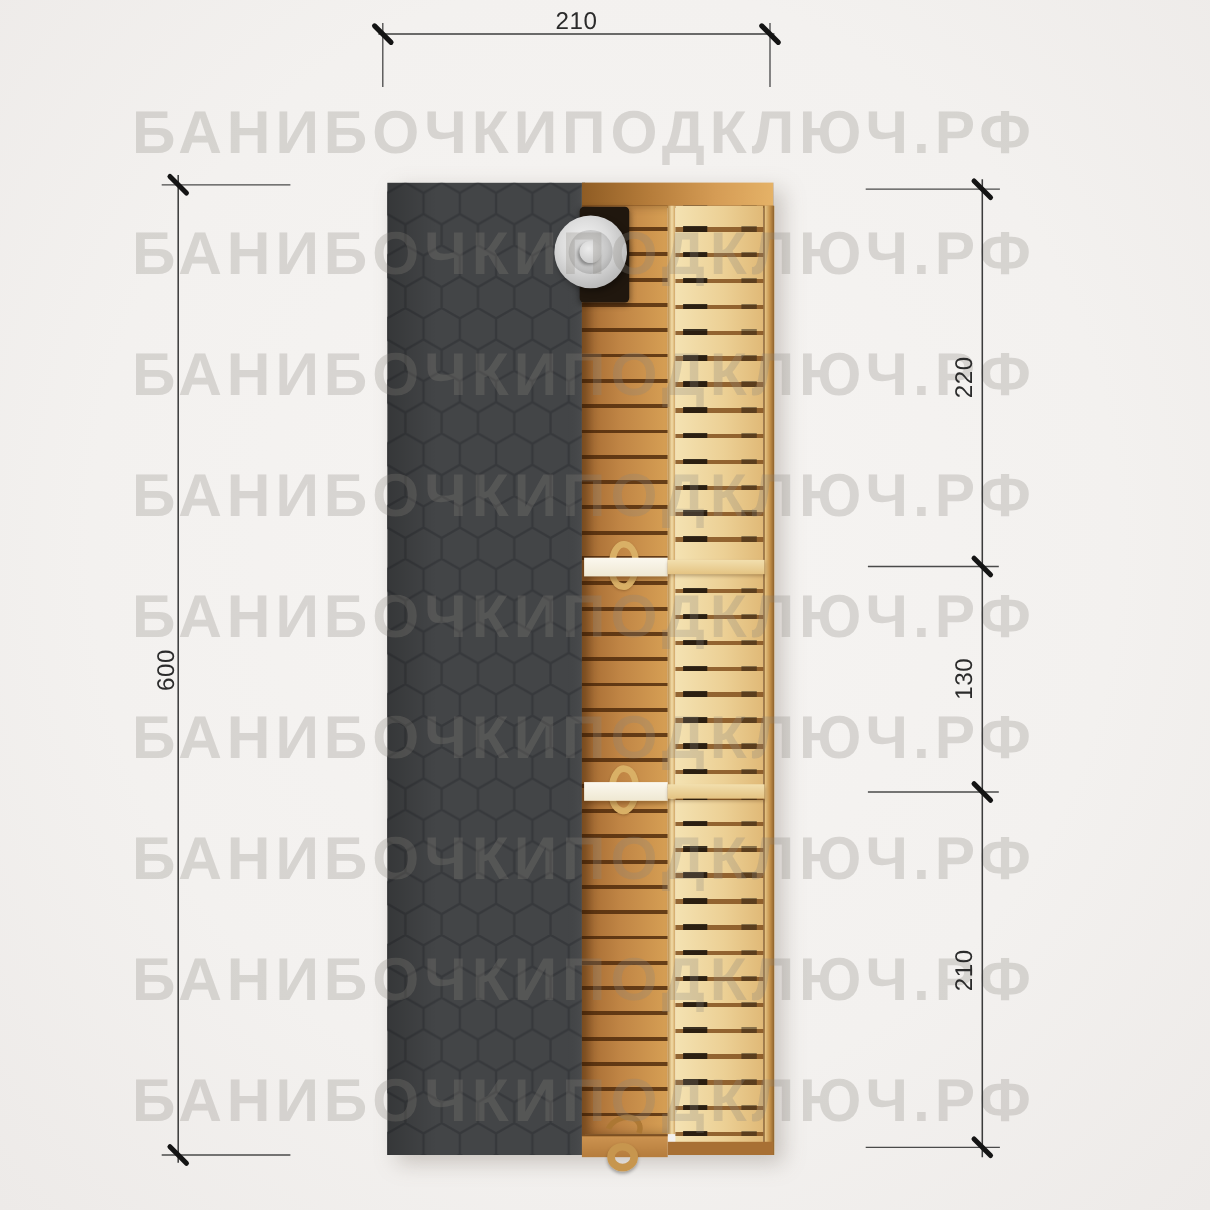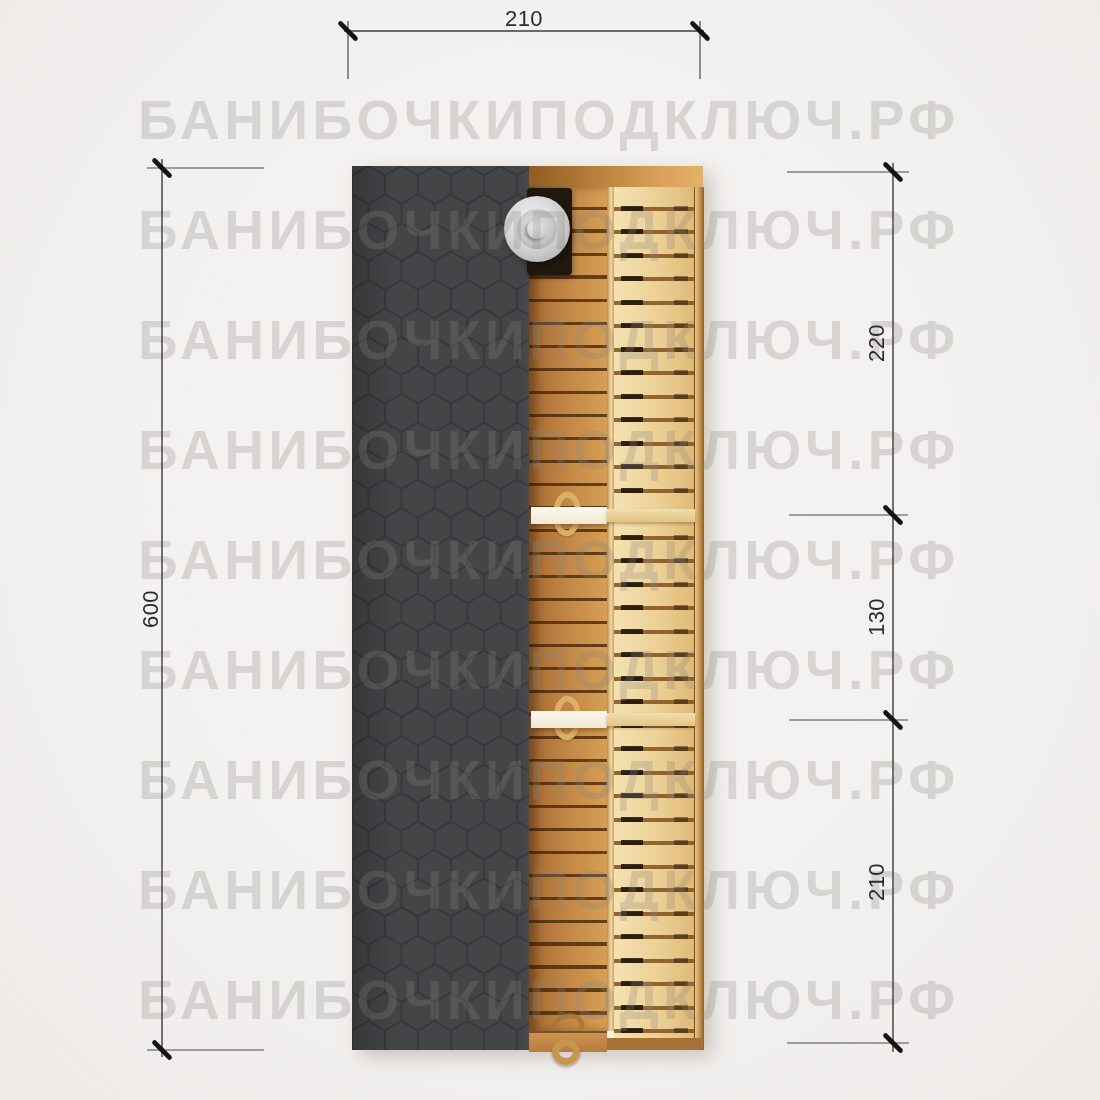--- a/index.html
+++ b/index.html
@@ -4,21 +4,21 @@
 <style>
   html,body{margin:0;padding:0;}
   .canvas{
     position:relative;width:1100px;height:1100px;overflow:hidden;
     background:radial-gradient(ellipse at 50% 45%, #f6f4f2 0%, #f3f1ef 60%, #edeae8 100%);
     font-family:"Liberation Sans", sans-serif;
   }
   
   .wm-layer{position:absolute;inset:0;z-index:5;pointer-events:none;}
   .wm{
-    position:absolute;left:138px;white-space:nowrap;
+    position:absolute;left:120px;white-space:nowrap;
     font-weight:700;font-size:55px;letter-spacing:4.5px;line-height:68px;
     color:rgba(138,132,126,0.27);
   }
   
   .structure{
     position:absolute;left:352px;top:166px;width:351px;height:884px;z-index:2;
     box-shadow:9px 7px 18px rgba(125,115,102,0.35);
   }
   .structure > div{position:absolute;}
   .roof{left:0;top:0;width:180px;height:884px;border-right:2px solid rgba(224,216,205,0.45);}

